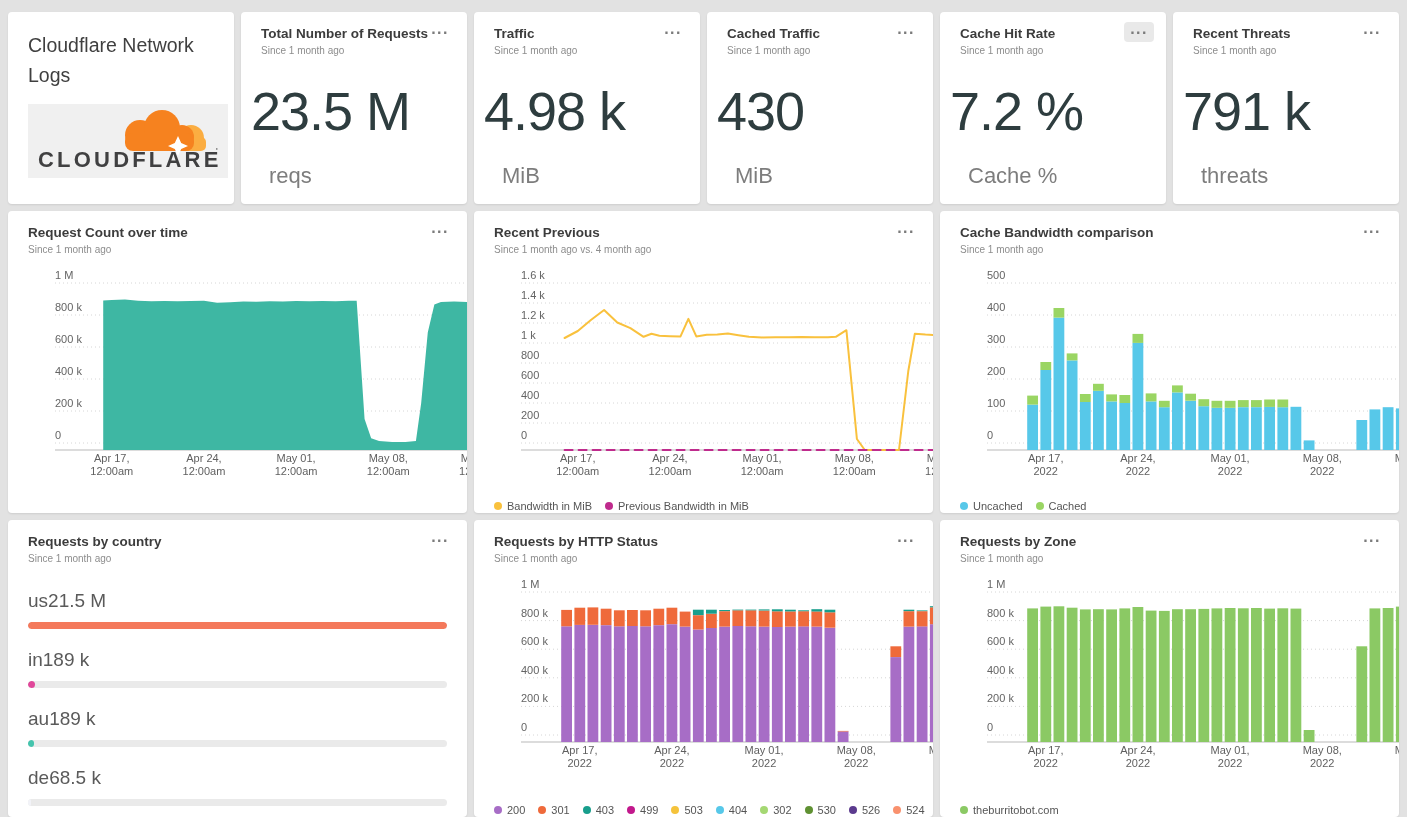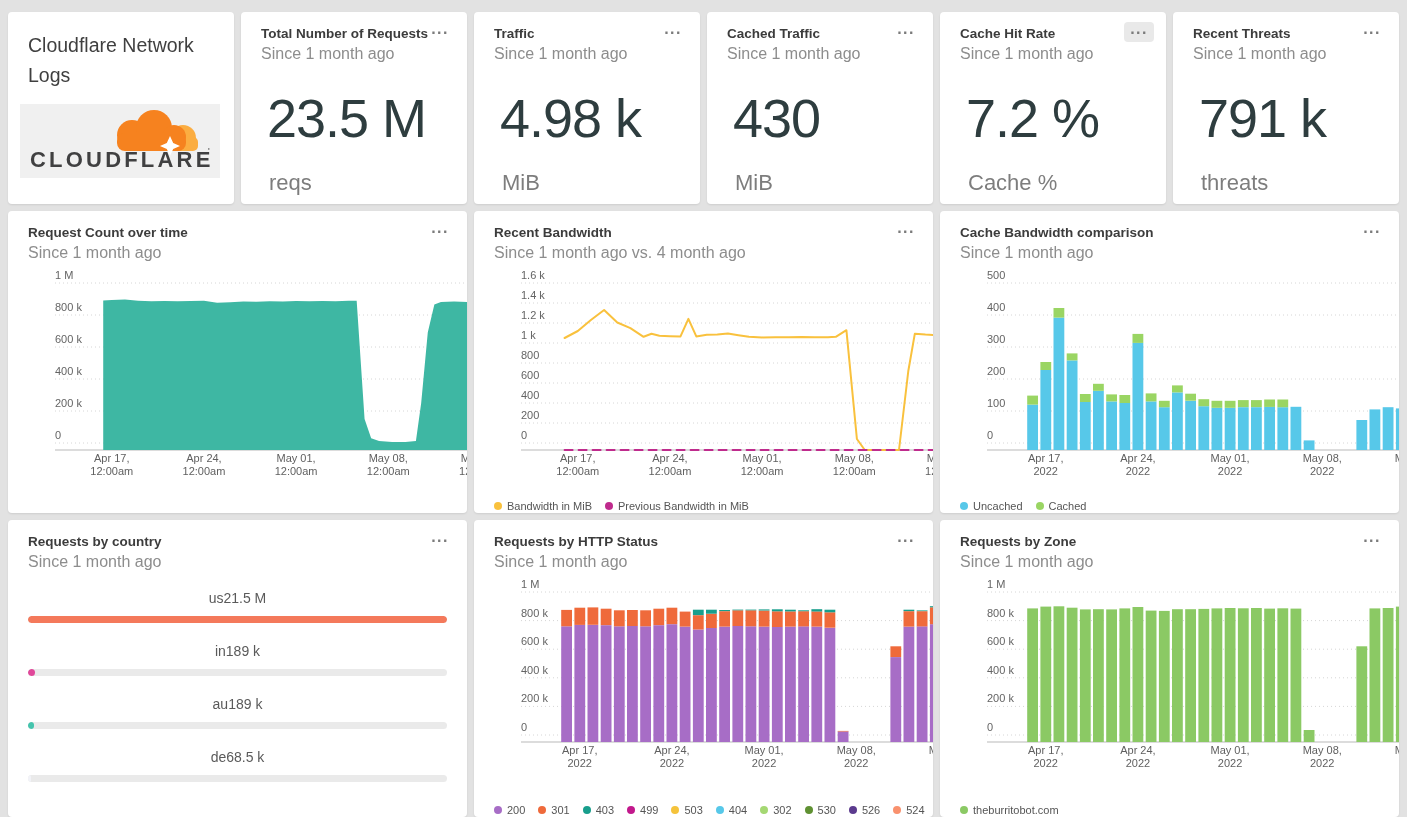--- a/index.html
+++ b/index.html
@@ -4,37 +4,37 @@
 <style>
   html,body{margin:0;padding:0;background:#e2e2e2;}
   *{box-sizing:border-box;}
   .dash{width:1407px;height:817px;background:#e2e2e2;display:grid;
     grid-template-columns:repeat(6,1fr);grid-template-rows:192px 302px auto;
     gap:7px;padding:12px 8px 0;font-family:"Liberation Sans",sans-serif;overflow:hidden;}
   .panel{background:#fff;border-radius:4px;box-shadow:0 1px 2px rgba(0,0,0,.09);position:relative;overflow:hidden;}
   .span2{grid-column:span 2;}
   .phead{padding:14px 18px 0 20px;}
   .ptitle{font-size:13.5px;font-weight:bold;color:#3c3c3c;margin:0;}
-  .psub{font-size:16px;color:#8d8d8d;margin:4px 0 0;}
+  .psub{font-size:10px;color:#8d8d8d;margin:4px 0 0;}
   .menu{position:absolute;top:10px;right:12px;border:0;background:transparent;color:#7b7b7b;
     font-size:16px;font-weight:bold;letter-spacing:1.5px;line-height:10px;padding:2px 6px 8px;border-radius:4px;cursor:pointer;}
   .menu.active{background:#e9e9e9;}
-  .kpi-value{font-size:54px;color:#2e3d3f;margin:24px 0 0 26px;letter-spacing:-1px;white-space:nowrap;}
+  .kpi-value{font-size:54px;color:#2e3d3f;margin:24px 0 0 10px;letter-spacing:-1px;white-space:nowrap;}
   .kpi-unit{font-size:22px;color:#7d7d7d;margin:21px 0 0 28px;}
   .brand-title{font-size:19.5px;font-weight:normal;color:#3f3f3f;margin:0;padding:18px 30px 0 20px;line-height:1.55;}
-  .logobox{width:200px;height:74px;margin:14px 0 0 12px;background:#f0f0f0;border-radius:0;}
+  .logobox{width:200px;height:74px;margin:14px 0 0 20px;background:#f0f0f0;border-radius:0;}
   .chart{position:absolute;left:0;right:0;top:58px;margin-left:31px;}
   .row2 .chart{height:236px;}
   .row3 .chart{height:216px;}
   .legend{position:absolute;left:20px;bottom:1px;display:flex;gap:13px;align-items:center;flex-wrap:nowrap;}
   .litem{display:flex;align-items:center;gap:5px;font-size:11px;color:#555;white-space:nowrap;cursor:pointer;}
   .ldot{width:8px;height:8px;border-radius:50%;flex:0 0 8px;}
   .clist{position:absolute;left:20px;right:20px;top:70px;}
   .crow{margin-bottom:20px;}
-  .crow .line1{display:flex;justify-content:center;font-size:14px;color:#5a5a5a;}
+  .crow .line1{display:flex;justify-content:flex-start;font-size:19px;color:#5a5a5a;}
   .ctrack{margin-top:10px;height:7px;border-radius:4px;background:#eaeaea;overflow:hidden;position:relative;}
   .cfill{height:7px;border-radius:4px;position:absolute;left:0;top:0;}
   svg text{font-family:"Liberation Sans",sans-serif;}
 </style>
 </head>
 <body>
 
 <div class="dash">
 
   <section class="panel">
@@ -128,21 +128,21 @@
           <text x="164.94166666666666" y="193" text-anchor="middle" font-size="11" fill="#5f5f5f"><tspan x="164.94166666666666" dy="0">Apr 24,</tspan><tspan x="164.94166666666666" dy="13">12:00am</tspan></text>
           <text x="257.10833333333335" y="193" text-anchor="middle" font-size="11" fill="#5f5f5f"><tspan x="257.10833333333335" dy="0">May 01,</tspan><tspan x="257.10833333333335" dy="13">12:00am</tspan></text>
           <text x="349.275" y="193" text-anchor="middle" font-size="11" fill="#5f5f5f"><tspan x="349.275" dy="0">May 08,</tspan><tspan x="349.275" dy="13">12:00am</tspan></text>
           <text x="441.44166666666666" y="193" text-anchor="middle" font-size="11" fill="#5f5f5f"><tspan x="441.44166666666666" dy="0">May 15,</tspan><tspan x="441.44166666666666" dy="13">12:00am</tspan></text>
           <path d="M64.21666666666667,181 L64.21666666666667,31.6 L72.775,31.1 L85.94166666666666,30.5 L99.10833333333333,31.8 L112.27499999999999,32.2 L125.44166666666666,31.9 L138.60833333333332,32.2 L151.77499999999998,32.1 L164.94166666666666,31.8 L178.10833333333332,33.8 L191.27499999999998,33.2 L204.44166666666666,32.6 L217.60833333333332,32.7 L230.77499999999998,32.2 L243.94166666666666,32.4 L257.10833333333335,32.1 L270.275,32.2 L283.44166666666666,32.1 L296.60833333333335,32.2 L309.775,31.8 L317.675,31.8 L325.575,150.0 L332.1583333333333,169.2 L340.05833333333334,172.1 L353.225,173.0 L366.3916666666667,173.0 L376.925,172.1 L382.19166666666666,134.0 L388.775,63.6 L395.35833333333335,35.6 L401.94166666666666,32.9 L415.10833333333335,32.6 L428.275,32.9 L441.44166666666666,32.1 L454.60833333333335,30.6 L454.60833333333335,181 Z" fill="#3eb7a3" stroke="none"></path>
         </svg></div>
   </section>
 
   <section class="panel span2 row2">
     <div class="phead">
-      <h2 class="ptitle">Recent Bandwidth</h2>
+      <h2 class="ptitle">Recent Previous</h2>
       <p class="psub">Since 1 month ago vs. 4 month ago</p>
     </div>
     <button class="menu">...</button>
     <div class="chart"><svg width="459" height="236">
           <line x1="16" y1="14" x2="450" y2="14" stroke="#d6d6d6" stroke-width="1" stroke-dasharray="1 3"></line>
           <text x="16" y="10" text-anchor="start" font-size="11" fill="#646464">1.6 k</text>
           <line x1="16" y1="34" x2="450" y2="34" stroke="#d6d6d6" stroke-width="1" stroke-dasharray="1 3"></line>
           <text x="16" y="30" text-anchor="start" font-size="11" fill="#646464">1.4 k</text>
           <line x1="16" y1="54" x2="450" y2="54" stroke="#d6d6d6" stroke-width="1" stroke-dasharray="1 3"></line>
           <text x="16" y="50" text-anchor="start" font-size="11" fill="#646464">1.2 k</text>

